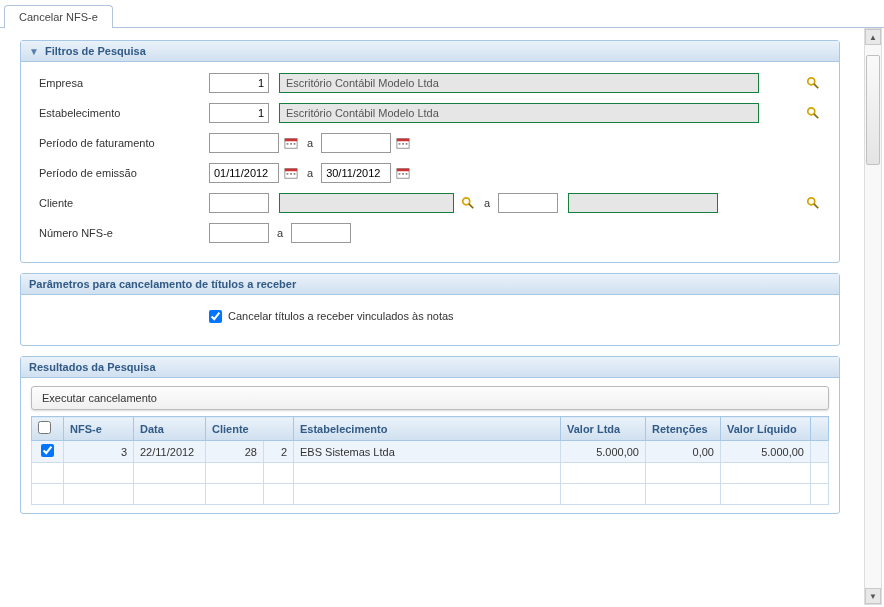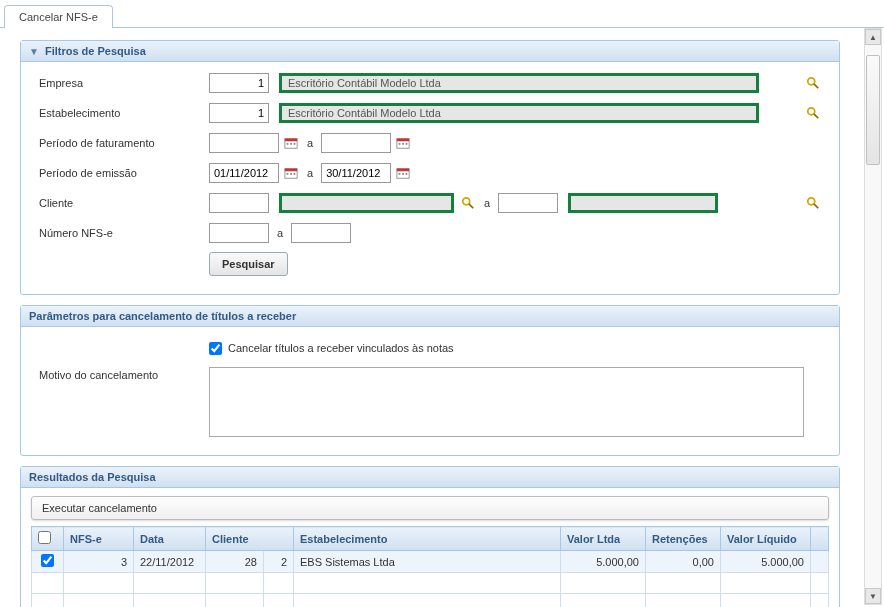--- a/index.html
+++ b/index.html
@@ -18,21 +18,21 @@
 .panel-hd { background: linear-gradient(#eaf2fa,#d0e0f0); border-bottom: 1px solid #a7c7e7; padding: 4px 8px; font-weight: bold; color: #315a86; font-size: 11px; display: flex; align-items: center; gap: 6px; }
 .panel-hd .chev { font-size: 10px; color: #5a7fad; }
 .panel-bd { padding: 10px 18px; }
 
 .frow { display: flex; align-items: center; margin-bottom: 8px; min-height: 22px; }
 .flabel { width: 170px; color: #333; font-size: 11px; }
 .fbold { font-weight: normal; }
 input.txt { border: 1px solid #999; height: 20px; padding: 1px 4px; font-size: 11px; background: #fff; }
 .w60 { width: 60px; text-align: right; }
 .w70 { width: 70px; }
-.disp { background: #e6e6e6; border: 3px solid #15803d; height: 20px; padding: 2px 6px; font-size: 11px; color: #555; flex: 0 0 auto; display: flex; align-items: center; }
+.disp { background: #e6e6e6; border: 1px solid #15803d; height: 20px; padding: 2px 6px; font-size: 11px; color: #555; flex: 0 0 auto; display: flex; align-items: center; }
 .disp-lg { width: 480px; }
 .disp-md { width: 175px; }
 .disp-md2 { width: 150px; }
 .sep-a { margin: 0 8px; color: #333; }
 .cal-ico, .lup-ico { display: inline-flex; align-items: center; justify-content: center; width: 16px; height: 16px; margin-left: 4px; cursor: pointer; }
 .cal-ico svg, .lup-ico svg { width: 14px; height: 14px; }
 
 .btn { background: linear-gradient(#fafafa,#e4e4e4); border: 1px solid #9aa8b8; border-radius: 3px; padding: 5px 12px; font-size: 11px; color: #333; cursor: pointer; font-weight: bold; }
 
 textarea.motivo { width: 595px; height: 70px; border: 1px solid #aaa; resize: none; font-size: 11px; padding: 4px; }
@@ -174,40 +174,32 @@
                 <line x1="9" y1="9" x2="14" y2="14" stroke="#8a6b00" stroke-width="2"></line>
               </svg>
           </span>
         </div>
         <div class="frow">
           <div class="flabel">Número NFS-e</div>
           <input class="txt w60" value="" style="">
           <span class="sep-a">a</span>
           <input class="txt w60" value="" style="">
         </div>
-        <div class="frow">
-          <div class="flabel"></div>
-          <button class="btn">Pesquisar</button>
-        </div>
       </div>
     </div>
 
     <div class="panel">
       <div class="panel-hd">
         <span>Parâmetros para cancelamento de títulos a receber</span>
       </div>
       <div class="panel-bd">
         <div class="frow">
           <div class="flabel"></div>
           <input type="checkbox" class="chk" checked="" style="">
           <span class="chk-lbl">Cancelar títulos a receber vinculados às notas</span>
-        </div>
-        <div class="frow" style="align-items:flex-start">
-          <div class="flabel fbold" style="padding-top:2px">Motivo do cancelamento</div>
-          <textarea class="motivo" style=""></textarea>
         </div>
       </div>
     </div>
 
     <div class="panel">
       <div class="panel-hd">
         <span>Resultados da Pesquisa</span>
       </div>
       <div class="panel-bd" style="padding:8px 10px">
         <div class="toolbar">

